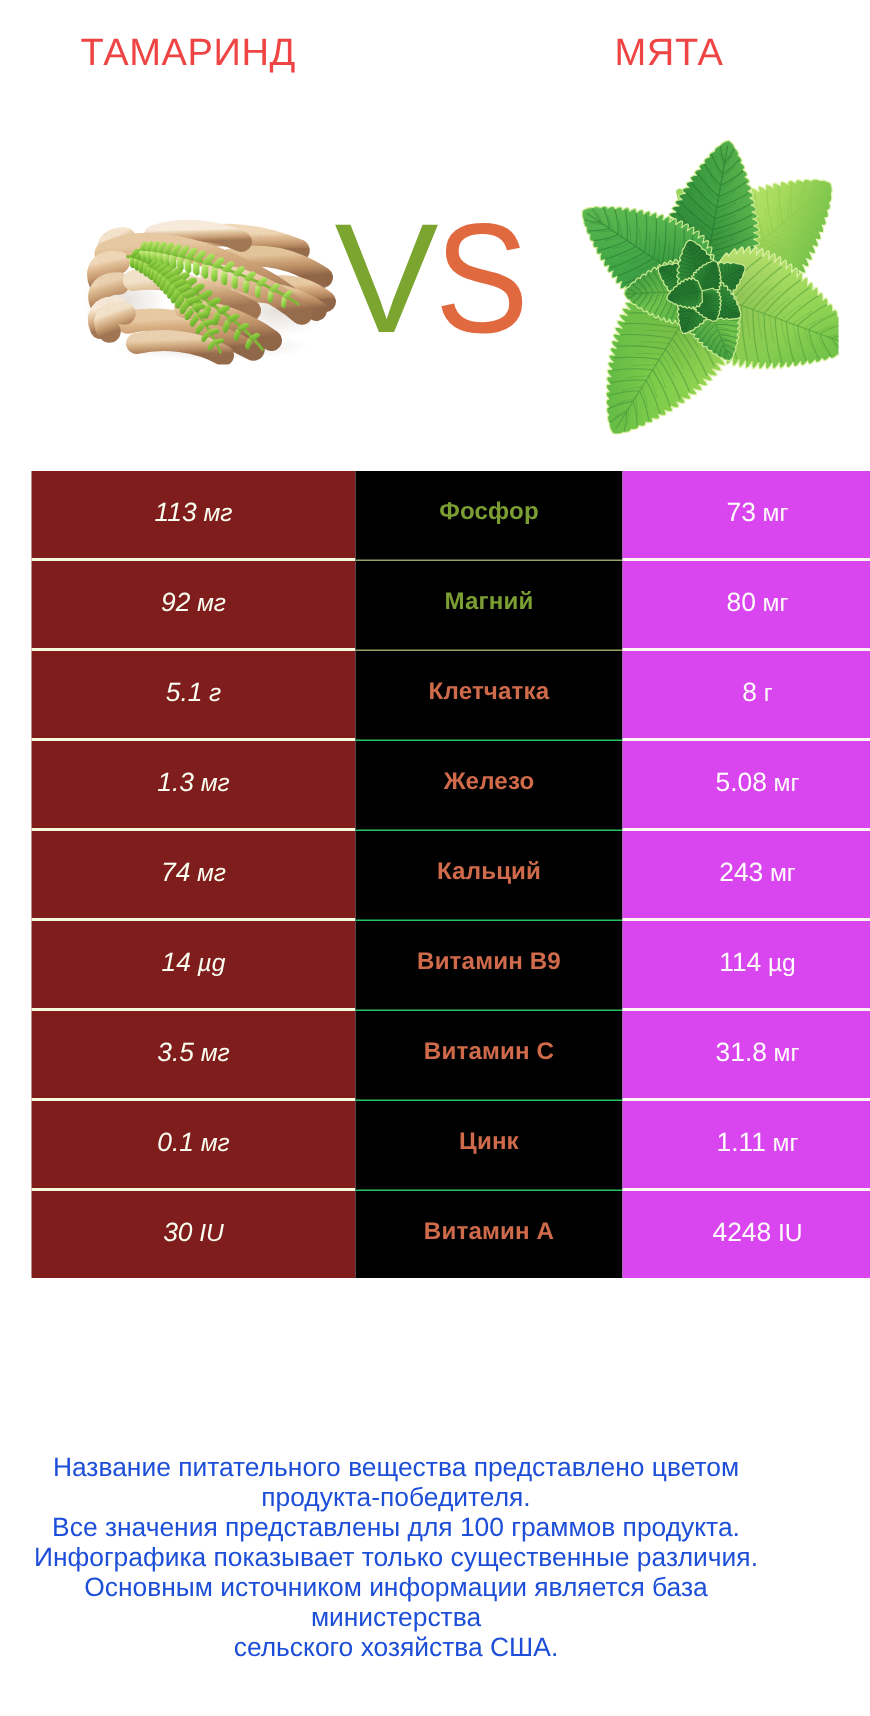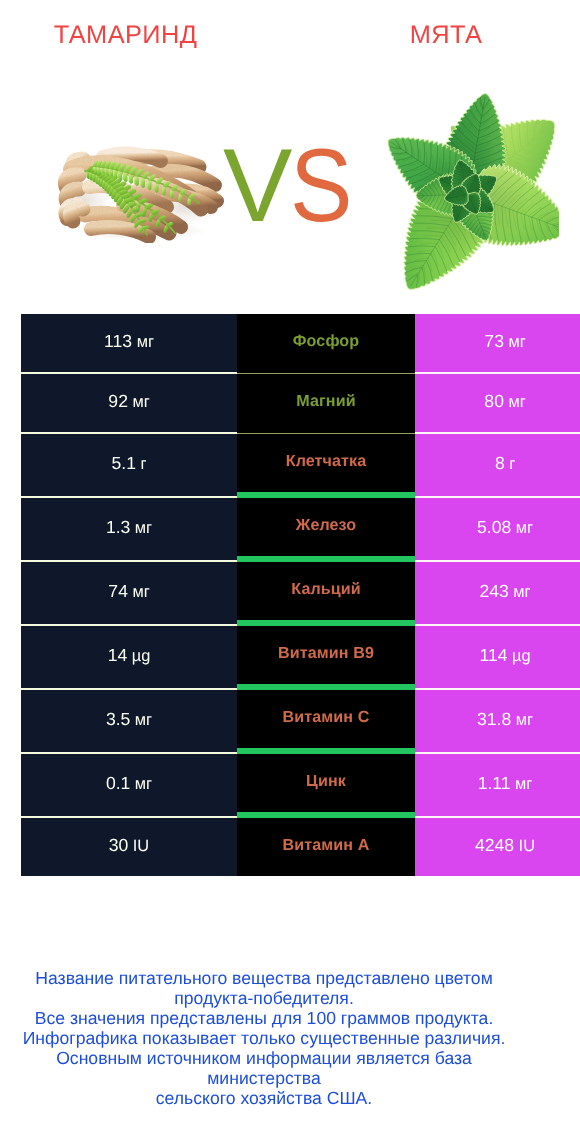--- a/index.html
+++ b/index.html
@@ -14,31 +14,31 @@
   #hero-left{left:49px;top:145px;width:176px;height:98px;}
   #hero-right{left:379px;top:86px;width:178px;height:204px;}
 
   .vs{position:absolute;top:134px;left:223px;font-size:104px;font-weight:400;line-height:1;letter-spacing:-2.5px;}
   .vs .v{color:#7BA52E;}
   .vs .s{color:#E0693F;display:inline-block;transform:scaleX(0.90);transform-origin:left center;}
 
   table.cmp{position:absolute;left:21px;top:314px;width:537px;border-collapse:separate;border-spacing:0;table-layout:fixed;}
   table.cmp td{height:58.0px;padding:0;text-align:center;vertical-align:middle;}
   table.cmp td>span{position:relative;top:-2px;}
-  td.lv{width:216px;background:#0f172a;color:#fbfff1;border-bottom:2px solid #f4fade;}
+  td.lv{width:216px;background:#7f1d1d;color:#fbfff1;border-bottom:2px solid #f4fade;font-style:italic;}
   td.rv{width:180px;background:#d946ef;color:#fffdfb;border-bottom:2px solid #fdf6f2;}
   td.lbl{width:178px;background:#000000;}
   tr:last-child td.lv,tr:last-child td.rv{border-bottom:none;}
   .num{font-weight:400;font-size:17.6px;letter-spacing:0px;}
   .unit{font-weight:400;font-size:16.4px;letter-spacing:0px;}
   td.lbl .lab{font-weight:600;font-size:16.1px;letter-spacing:0.1px;}
   .g{color:#7B9E33;}
   .o{color:#CF6A4B;}
   tr.rg td.lbl{border-bottom:1px solid #96a463;}
-  tr.ro td.lbl{border-bottom:6px solid #22c55e;}
+  tr.ro td.lbl{border-bottom:1px solid #22c55e;}
   tr:last-child td.lbl{border-bottom:none;}
 
   .footer{position:absolute;left:0;top:968px;width:528px;text-align:center;font-size:17.6px;line-height:20.0px;color:#1d4ed8;}
 </style>
 </head>
 <body>
 
 <div class="page">
   <div class="title" id="title-left">ТАМАРИНД</div>
   <div class="title" id="title-right">МЯТА</div>

